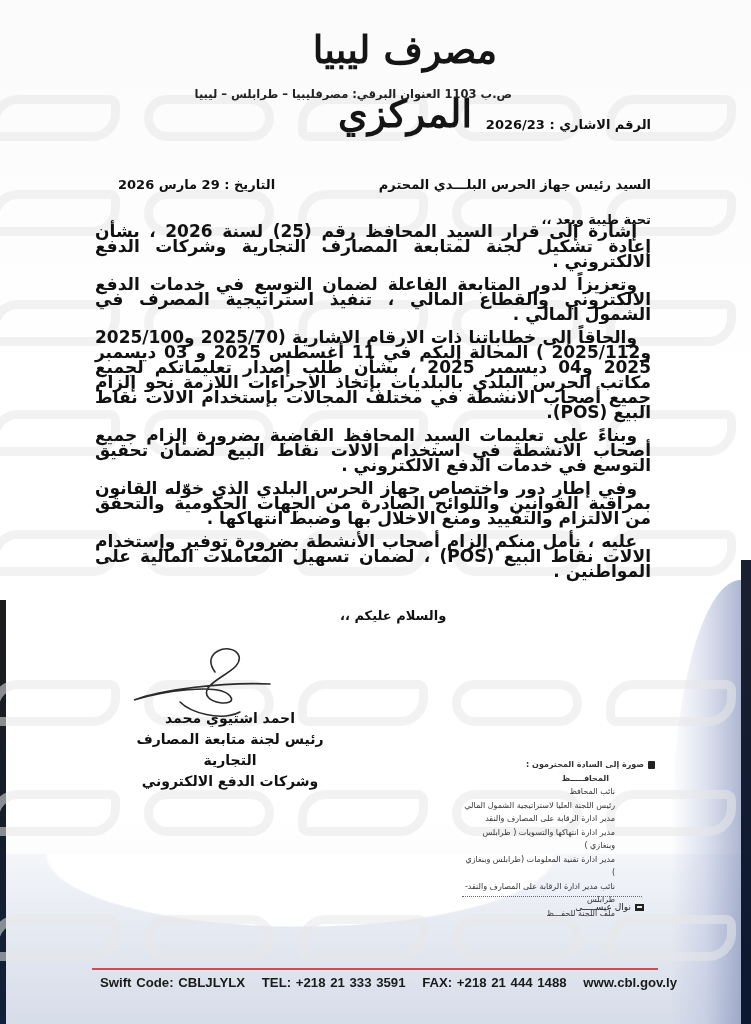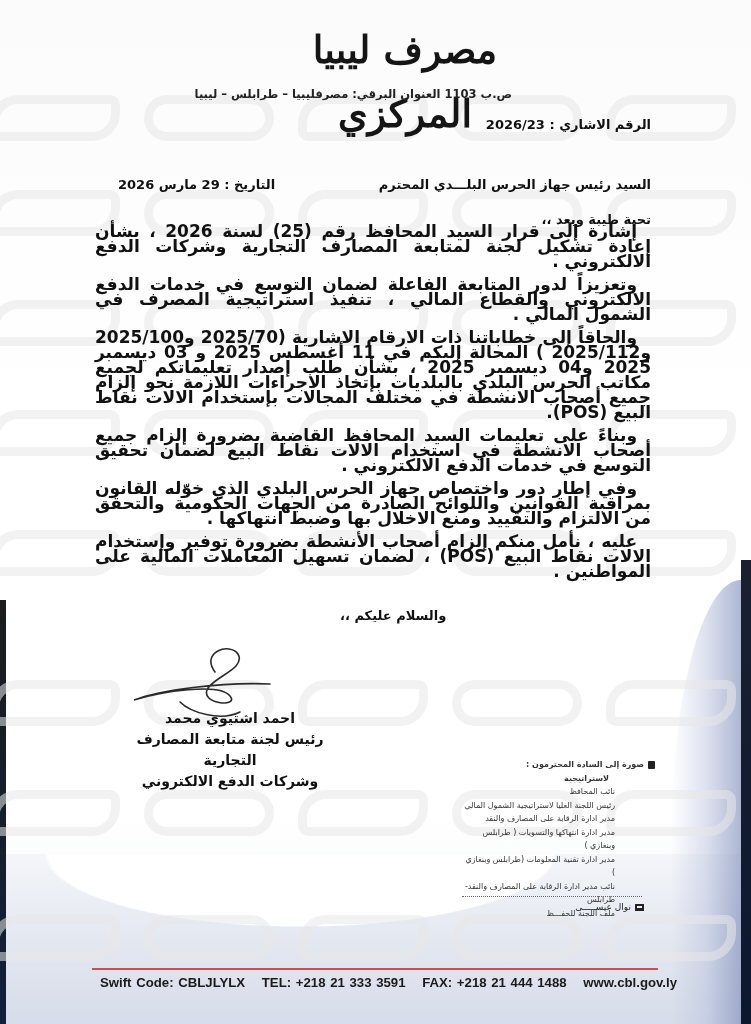--- a/index.html
+++ b/index.html
@@ -227,21 +227,21 @@
     <div>احمد اشتيوي محمد</div>
     <div>رئيس لجنة متابعة المصارف التجارية</div>
     <div>وشركات الدفع الالكتروني</div>
   </div>
 
   <div class="cc-block">
     <div class="cc-title">
       <span class="doc-icon"></span>
       <span>صورة إلى السادة المحترمون :</span>
     </div>
-    <div class="cc-item first">لاستراتيجية</div>
+    <div class="cc-item first">المحافـــــظ</div>
     <div class="cc-item">نائب المحافظ</div>
     <div class="cc-item">رئيس اللجنة العليا لاستراتيجية الشمول المالي</div>
     <div class="cc-item">مدير ادارة الرقابة على المصارف والنقد</div>
     <div class="cc-item">مدير ادارة انتهاكها والتسويات ( طرابلس وبنغازي )</div>
     <div class="cc-item">مدير ادارة تقنية المعلومات (طرابلس وبنغازي )</div>
     <div class="cc-item">نائب مدير ادارة الرقابة على المصارف والنقد- طرابلس</div>
     <div class="cc-item">ملف اللجنة للحفـــظ</div>
   </div>
   <div class="cc-divider"></div>
   <div class="typist">

